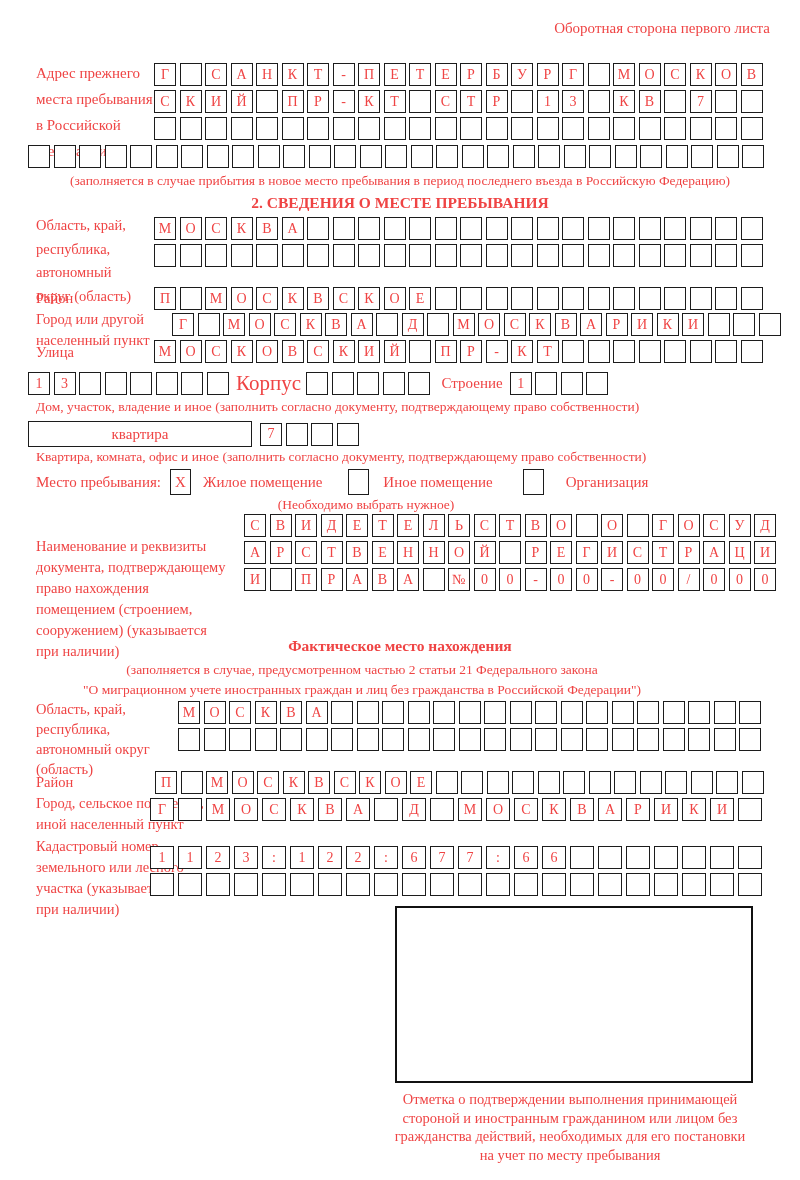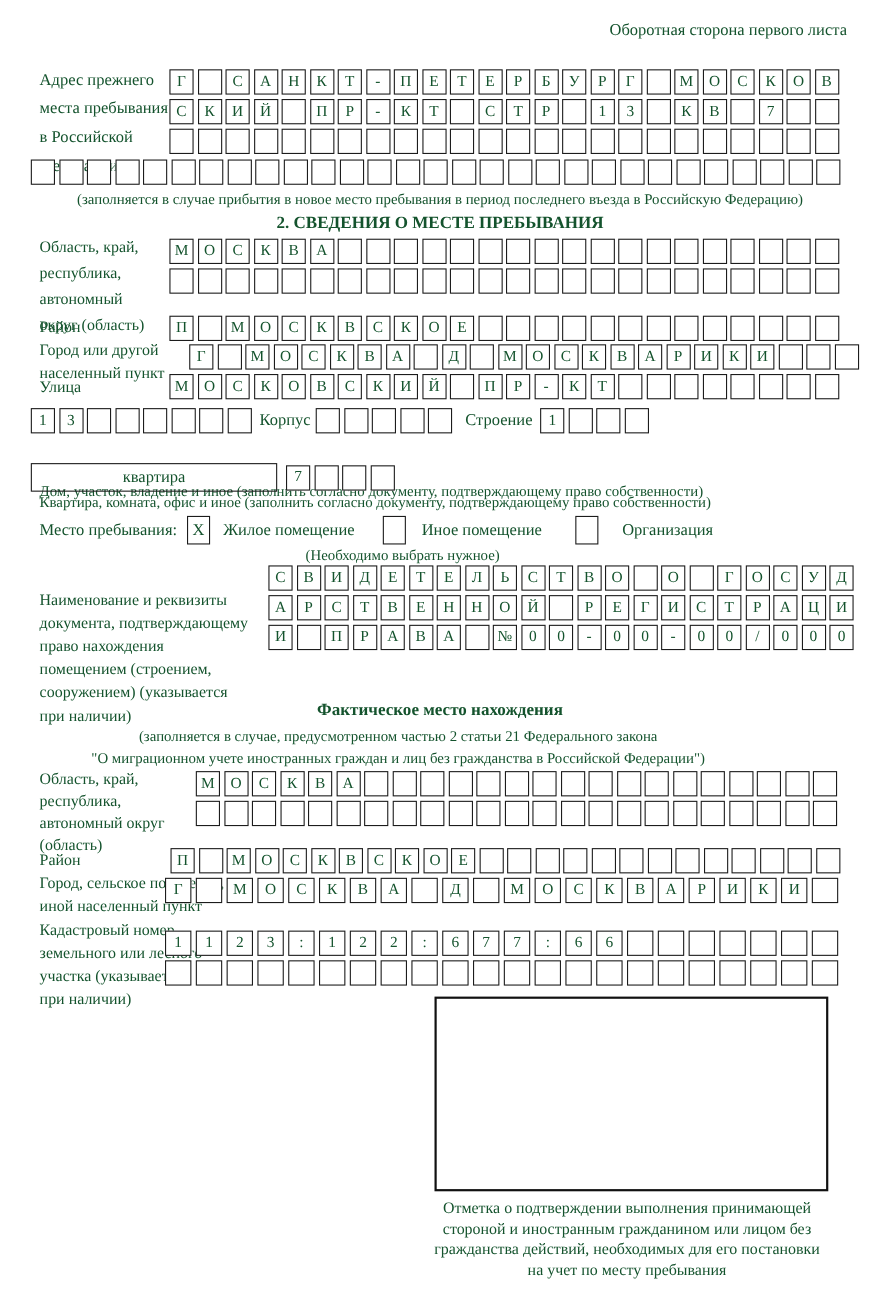--- a/index.html
+++ b/index.html
@@ -1,17 +1,17 @@
 <!DOCTYPE html>
 <html><head>
 <meta charset="utf-8">
 <style>
   html,body{margin:0;padding:0;background:#fff;}
   .page{position:relative;width:800px;height:1180px;background:#fff;overflow:hidden;
-        font-family:"Liberation Serif",serif;color:#14532d;}
+        font-family:"Liberation Serif",serif;color:#ef4444;}
   .abs{position:absolute;}
   .lbl{font-size:15px;line-height:26px;}
   .lbl-sm{font-size:14.5px;line-height:21px;}
   .cellrow{display:flex;}
   .cell{box-sizing:border-box;flex:none;width:22px;height:23px;border:1.7px solid #1c1c1c;
         margin-right:3.5px;display:inline-flex;align-items:center;justify-content:center;
         font-size:14px;line-height:1;background:#fff;}
   .row-gap{margin-bottom:4px;}
   .row-wide .cell{width:24px;margin-right:4px;}
   .widebox{box-sizing:border-box;height:26px;border:1.7px solid #1c1c1c;display:flex;
@@ -304,37 +304,37 @@
     <div class="cellrow">
         <span class="cell">1</span>
         <span class="cell">3</span>
         <span class="cell"></span>
         <span class="cell"></span>
         <span class="cell"></span>
         <span class="cell"></span>
         <span class="cell"></span>
         <span class="cell"></span>
       </div>
-    <div style="font-size:15px;margin:0 5px 0 4px;">Корпус</div>
+    <div style="font-size:21px;margin:0 5px 0 4px;">Корпус</div>
     <div class="cellrow">
         <span class="cell"></span>
         <span class="cell"></span>
         <span class="cell"></span>
         <span class="cell"></span>
         <span class="cell"></span>
       </div>
     <div style="font-size:15px;margin:0 7px 0 8px;">Строение</div>
     <div class="cellrow">
         <span class="cell">1</span>
         <span class="cell"></span>
         <span class="cell"></span>
         <span class="cell"></span>
       </div>
   </div>
-  <div class="abs caption" style="left:36px;top:399px;margin-top:40px;">Дом, участок, владение и иное (заполнить согласно документу, подтверждающему право собственности)</div>
+  <div class="abs caption" style="left:36px;top:399px;">Дом, участок, владение и иное (заполнить согласно документу, подтверждающему право собственности)</div>
 
   <div class="abs flexrow" style="left:28px;top:421px;">
     <div class="widebox" style="width:224px;margin-right:8px;">квартира</div>
     <div class="cellrow">
         <span class="cell">7</span>
         <span class="cell"></span>
         <span class="cell"></span>
         <span class="cell"></span>
       </div>
   </div>

